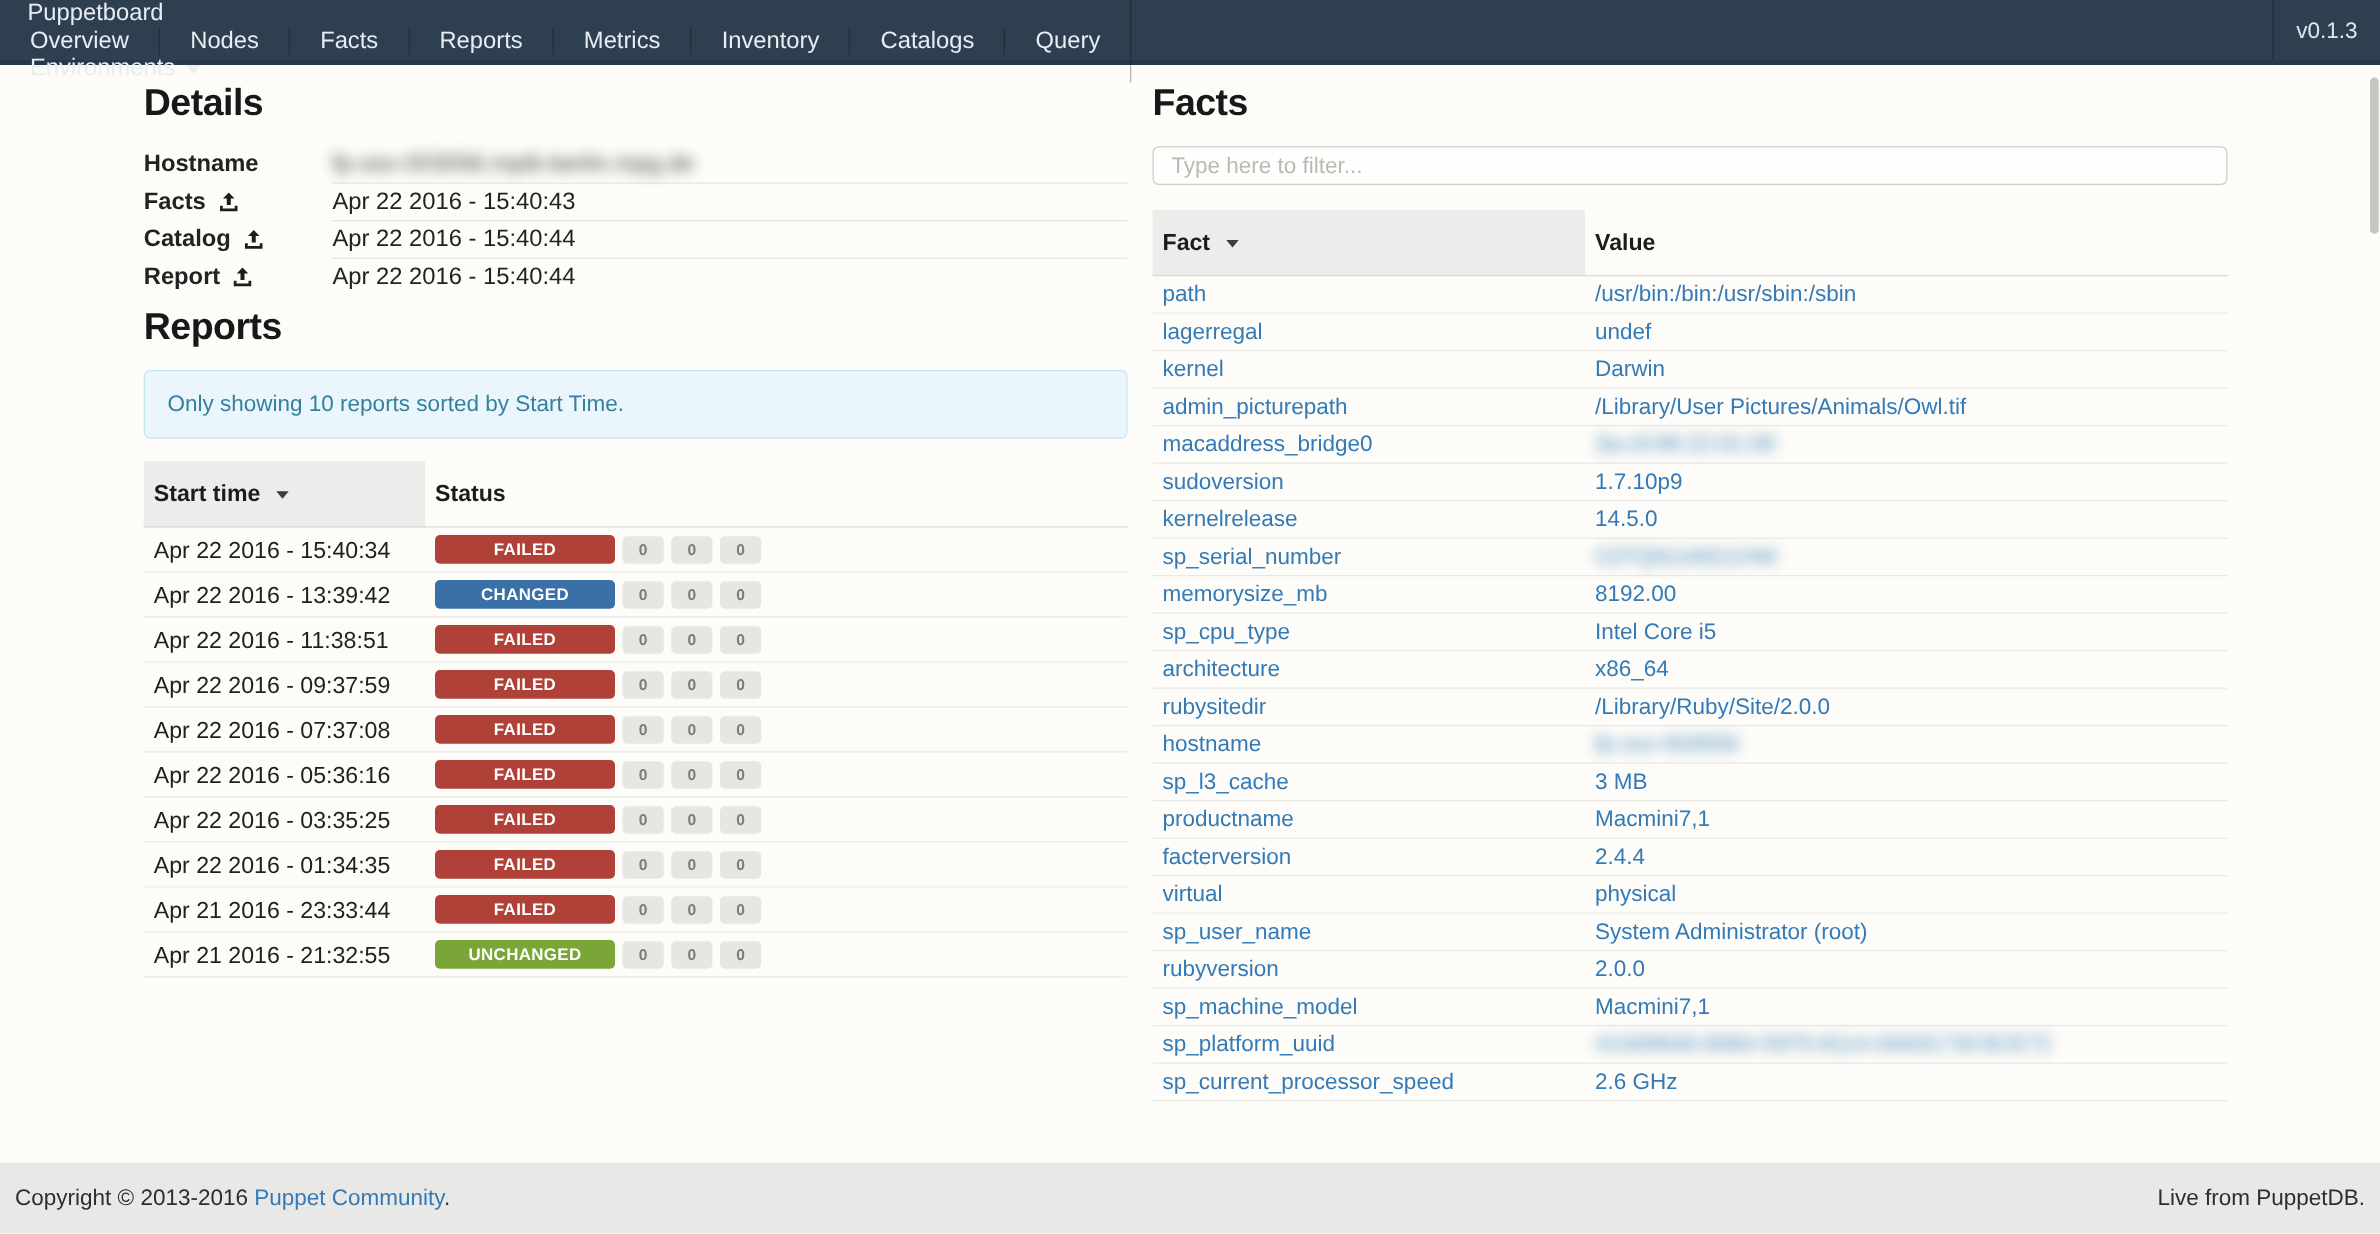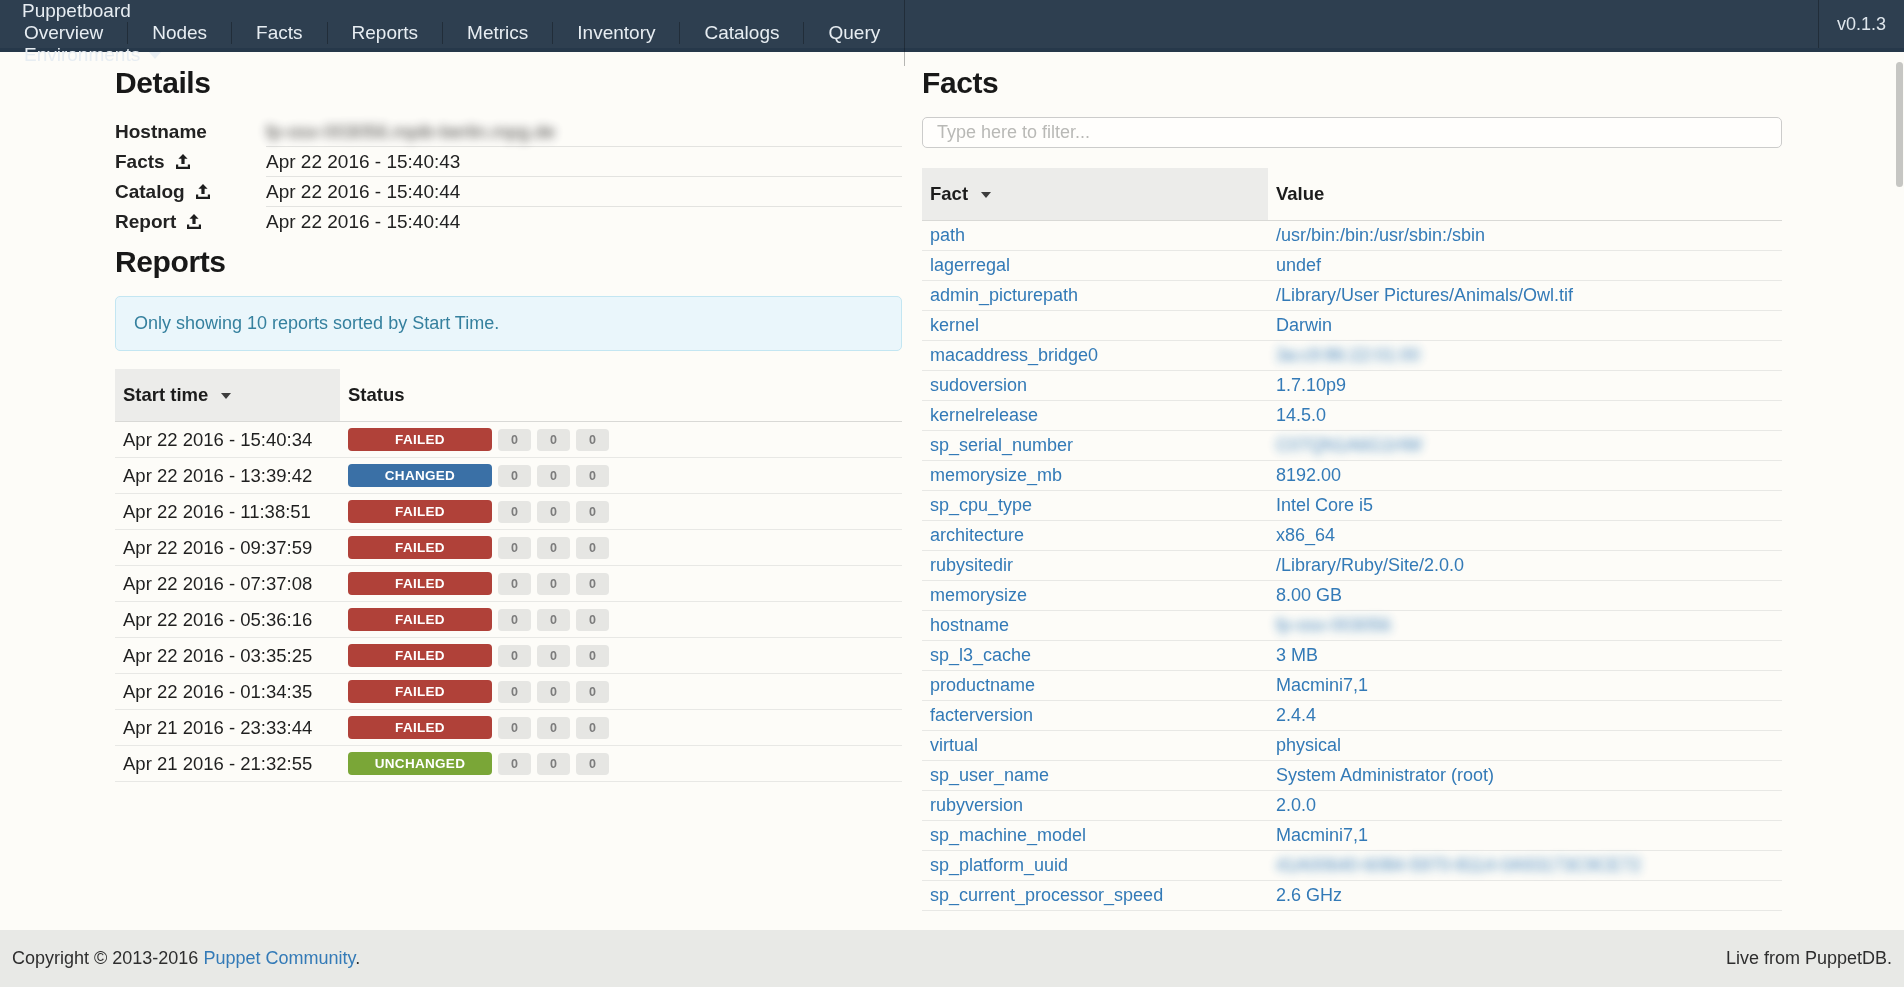--- a/index.html
+++ b/index.html
@@ -377,28 +377,28 @@
       <tbody id="facts-body">
           <tr>
     <td><a class="fact-link">path</a></td>
     <td><a class="fact-link">/usr/bin:/bin:/usr/sbin:/sbin</a></td>
   </tr>
           <tr>
     <td><a class="fact-link">lagerregal</a></td>
     <td><a class="fact-link">undef</a></td>
   </tr>
           <tr>
+    <td><a class="fact-link">kernel</a></td>
+    <td><a class="fact-link">Darwin</a></td>
+  </tr>
+          <tr>
     <td><a class="fact-link">admin_picturepath</a></td>
     <td><a class="fact-link">/Library/User Pictures/Animals/Owl.tif</a></td>
   </tr>
           <tr>
-    <td><a class="fact-link">kernel</a></td>
-    <td><a class="fact-link">Darwin</a></td>
-  </tr>
-          <tr>
     <td><a class="fact-link">macaddress_bridge0</a></td>
     <td><a class="fact-link blur">3a:c9:86:22:01:00</a></td>
   </tr>
           <tr>
     <td><a class="fact-link">sudoversion</a></td>
     <td><a class="fact-link">1.7.10p9</a></td>
   </tr>
           <tr>
     <td><a class="fact-link">kernelrelease</a></td>
     <td><a class="fact-link">14.5.0</a></td>
@@ -415,24 +415,20 @@
     <td><a class="fact-link">sp_cpu_type</a></td>
     <td><a class="fact-link">Intel Core i5</a></td>
   </tr>
           <tr>
     <td><a class="fact-link">architecture</a></td>
     <td><a class="fact-link">x86_64</a></td>
   </tr>
           <tr>
     <td><a class="fact-link">rubysitedir</a></td>
     <td><a class="fact-link">/Library/Ruby/Site/2.0.0</a></td>
-  </tr>
-          <tr>
-    <td><a class="fact-link">memorysize</a></td>
-    <td><a class="fact-link">8.00 GB</a></td>
   </tr>
           <tr>
     <td><a class="fact-link">hostname</a></td>
     <td><a class="fact-link blur">fp-osx-003056</a></td>
   </tr>
           <tr>
     <td><a class="fact-link">sp_l3_cache</a></td>
     <td><a class="fact-link">3 MB</a></td>
   </tr>
           <tr>

